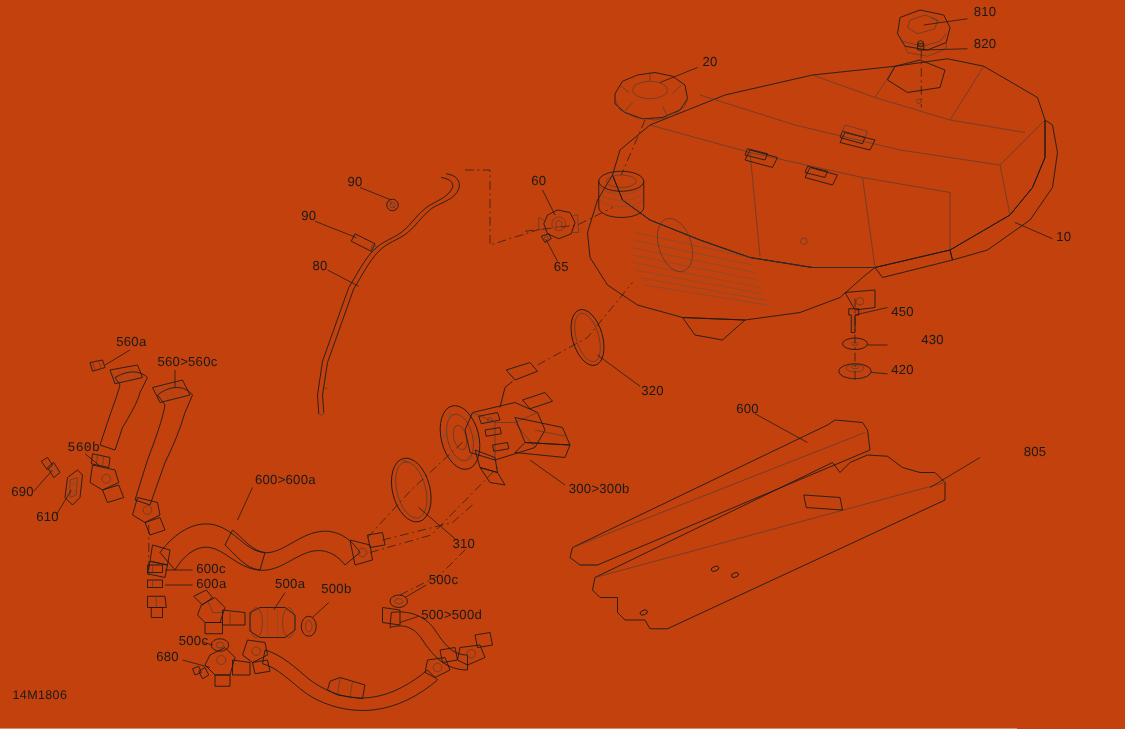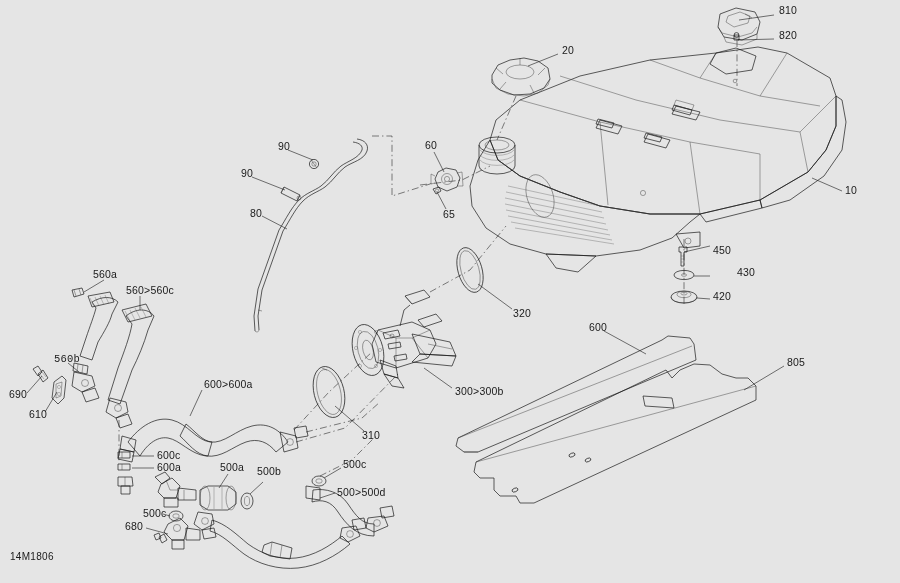--- a/index.html
+++ b/index.html
@@ -1,21 +1,21 @@
 <!DOCTYPE html>
 <html><head>
 <meta charset="utf-8">
 <title>Parts Diagram</title>
 <style>
   html,body{margin:0;padding:0;background:#ffffff;}
   body{font-family:"Liberation Sans", sans-serif;}
   #sheet{
     position:relative;
     width:900px;height:583px;
-    background:#e5e5e5;
+    background:#c2410c;
     overflow:hidden;
   }
   #artboard{position:absolute;inset:0;}
   .cal{
     position:absolute;
     font-family:"Liberation Sans", sans-serif;
     font-size:10.5px;
     color:#1a1a1a;
     letter-spacing:.2px;
     white-space:nowrap;
@@ -526,21 +526,21 @@
   <div class="cal" style="left:278px;top:141px;">90</div>
   <div class="cal" style="left:241px;top:168px;">90</div>
   <div class="cal" style="left:250px;top:208px;">80</div>
   <div class="cal" style="left:713px;top:245px;">450</div>
   <div class="cal" style="left:713px;top:267px;margin-left:24px;">430</div>
   <div class="cal" style="left:713px;top:291px;">420</div>
   <div class="cal" style="left:513px;top:308px;">320</div>
   <div class="cal" style="left:362px;top:430px;">310</div>
   <div class="cal" style="left:455px;top:386px;">300&gt;300b</div>
   <div class="cal" style="left:589px;top:322px;">600</div>
-  <div class="cal" style="left:787px;top:357px;">805</div>
+  <div class="cal" style="left:819px;top:357px;">805</div>
   <div class="cal" style="left:93px;top:269px;">560a</div>
   <div class="cal" style="left:126px;top:285px;">560&gt;560c</div>
   <div class="cal" style="left:54px;top:354px;font-family:Liberation Mono, monospace;">560b</div>
   <div class="cal" style="left:9px;top:389px;text-align:right;">690</div>
   <div class="cal" style="left:29px;top:409px;">610</div>
   <div class="cal" style="left:204px;top:379px;text-align:right;">600&gt;600a</div>
   <div class="cal" style="left:157px;top:450px;">600c</div>
   <div class="cal" style="left:157px;top:462px;">600a</div>
   <div class="cal" style="left:220px;top:462px;">500a</div>
   <div class="cal" style="left:257px;top:466px;">500b</div>

